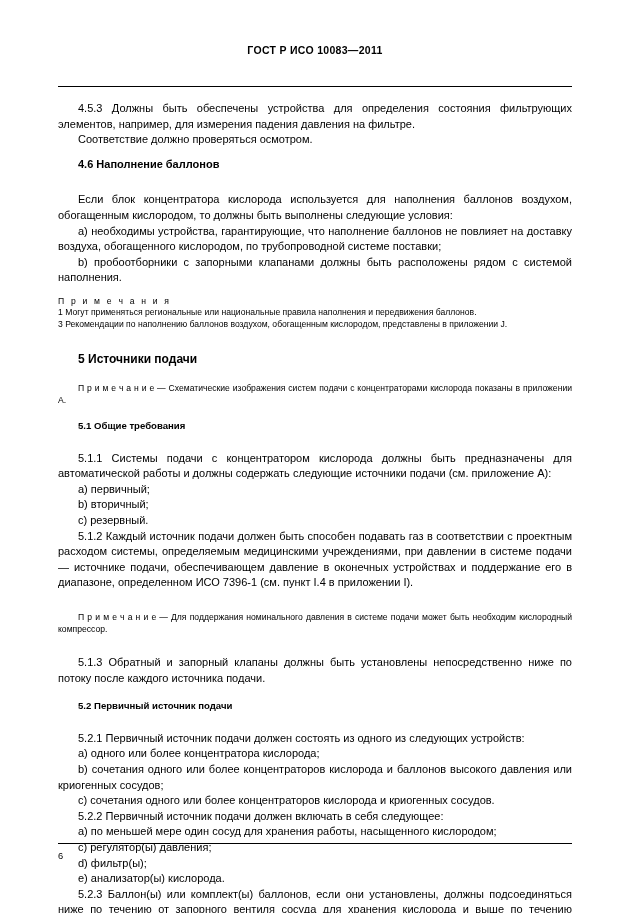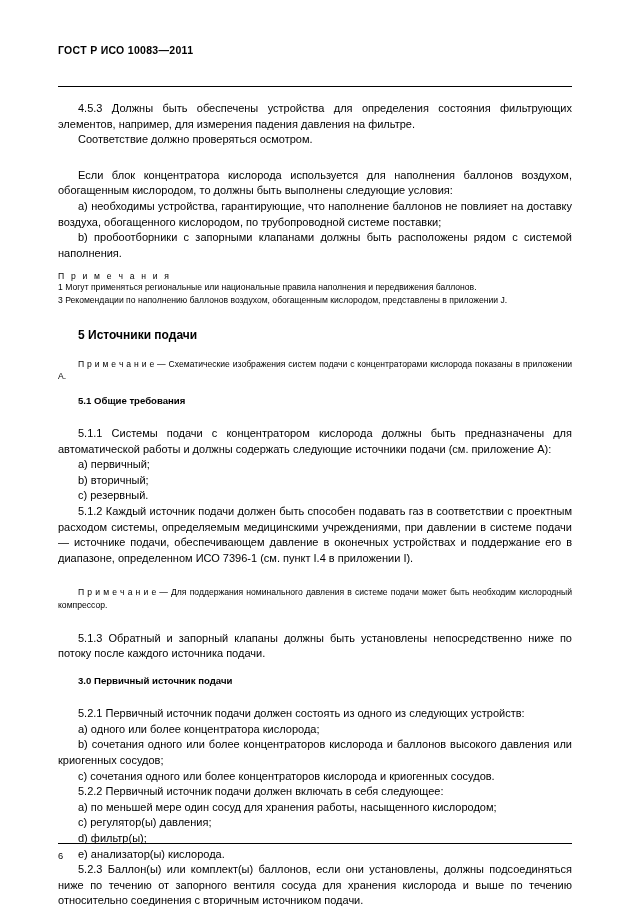--- a/index.html
+++ b/index.html
@@ -21,20 +21,21 @@
     position: absolute;
     left: 58px;
     top: 44px;
     width: 514px;
   }
   .doc-header {
     font-size: 10.5px;
     font-weight: bold;
     letter-spacing: 0.3px;
     margin-bottom: 30px;
+    text-align: center;
   }
   .rule {
     border: 0;
     border-top: 1px solid #000;
     margin: 0 0 14px 0;
     width: 100%;
   }
   p {
     margin: 0;
     font-size: 11px;
@@ -97,20 +98,21 @@
 
   <div class="content">
 
     <div class="doc-header">ГОСТ Р ИСО 10083—2011</div>
 
     <hr class="rule">
 
     <p class="indent">4.5.3 Должны быть обеспечены устройства для определения состояния фильтрующих элементов, например, для измерения падения давления на фильтре.</p>
     <p class="indent">Соответствие должно проверяться осмотром.</p>
 
+    <p class="bold gap-md" style="text-indent:20px;">4.6 Наполнение баллонов</p>
 
     <p class="indent gap-sm">Если блок концентратора кислорода используется для наполнения баллонов воздухом, обогащенным кислородом, то должны быть выполнены следующие условия:</p>
     <p class="indent">a) необходимы устройства, гарантирующие, что наполнение баллонов не повлияет на доставку воздуха, обогащенного кислородом, по трубопроводной системе поставки;</p>
     <p class="indent">b) пробоотборники с запорными клапанами должны быть расположены рядом с системой наполнения.</p>
 
     <div class="note-head">П р и м е ч а н и я</div>
     <p class="note">1 Могут применяться региональные или национальные правила наполнения и передвижения баллонов.</p>
     <p class="note">3 Рекомендации по наполнению баллонов воздухом, обогащенным кислородом, представлены в приложении J.</p>
 
     <h2 class="section">5 Источники подачи</h2>
@@ -122,21 +124,21 @@
     <p class="indent gap-sm">5.1.1 Системы подачи с концентратором кислорода должны быть предназначены для автоматической работы и должны содержать следующие источники подачи (см. приложение А):</p>
     <p class="indent">a) первичный;</p>
     <p class="indent">b) вторичный;</p>
     <p class="indent">c) резервный.</p>
     <p class="indent">5.1.2 Каждый источник подачи должен быть способен подавать газ в соответствии с проектным расходом системы, определяемым медицинскими учреждениями, при давлении в системе подачи — источнике подачи, обеспечивающем давление в оконечных устройствах и поддержание его в диапазоне, определенном ИСО 7396-1 (см. пункт I.4 в приложении I).</p>
 
     <p class="note-inline gap-sm" style="text-indent:20px;">П р и м е ч а н и е — Для поддержания номинального давления в системе подачи может быть необходим кислородный компрессор.</p>
 
     <p class="indent gap-sm">5.1.3 Обратный и запорный клапаны должны быть установлены непосредственно ниже по потоку после каждого источника подачи.</p>
 
-    <h3 class="sub">3.0 Первичный источник подачи</h3>
+    <h3 class="sub">5.2 Первичный источник подачи</h3>
 
     <p class="indent gap-sm">5.2.1 Первичный источник подачи должен состоять из одного из следующих устройств:</p>
     <p class="indent">a) одного или более концентратора кислорода;</p>
     <p class="indent">b) сочетания одного или более концентраторов кислорода и баллонов высокого давления или криогенных сосудов;</p>
     <p class="indent">c) сочетания одного или более концентраторов кислорода и криогенных сосудов.</p>
     <p class="indent">5.2.2 Первичный источник подачи должен включать в себя следующее:</p>
     <p class="indent">a) по меньшей мере один сосуд для хранения работы, насыщенного кислородом;</p>
     <p class="indent">c) регулятор(ы) давления;</p>
     <p class="indent">d) фильтр(ы);</p>
     <p class="indent">e) анализатор(ы) кислорода.</p>

